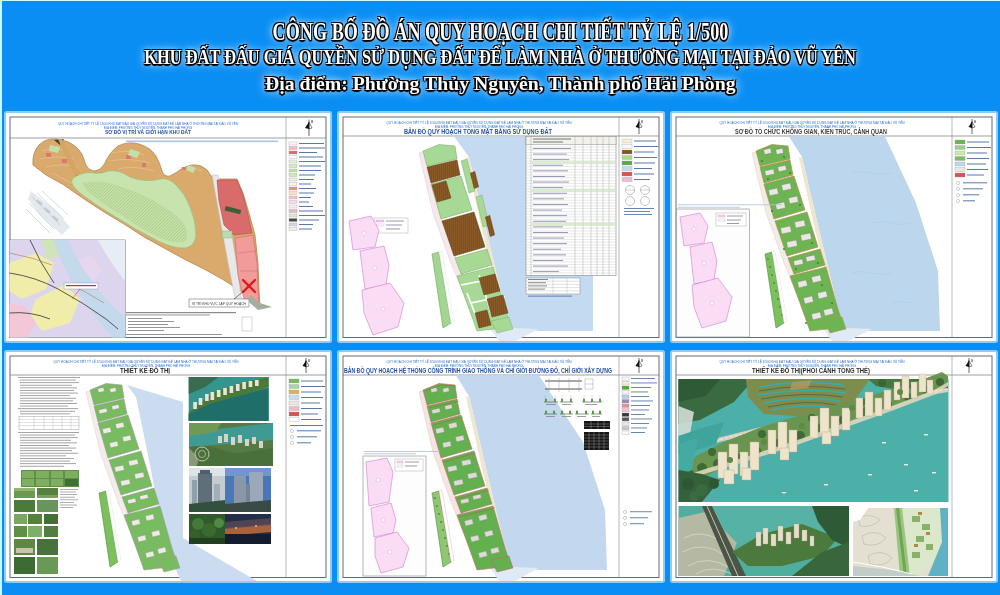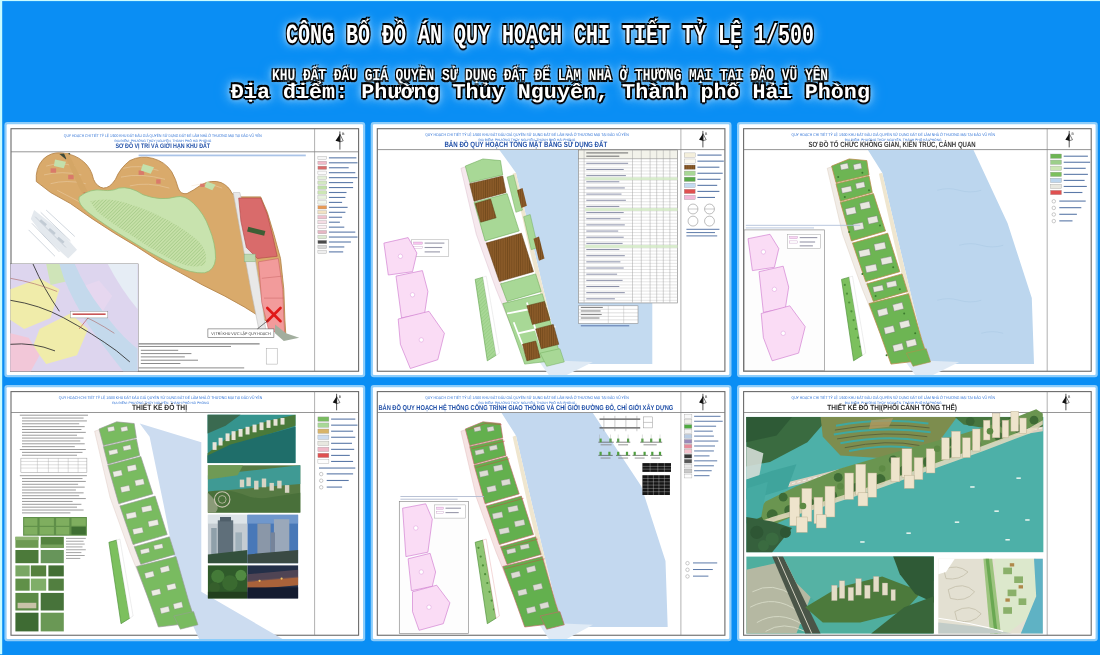--- a/index.html
+++ b/index.html
@@ -1,36 +1,36 @@
 <!DOCTYPE html>
 <html><head>
 <meta charset="utf-8">
 <style>
   html,body{margin:0;padding:0;}
   body{width:1000px;height:595px;background:#0a8ef4;overflow:hidden;
        font-family:"Liberation Sans",sans-serif;position:relative;}
   .edge{position:absolute;left:0;top:0;width:1000px;height:595px;
         border-left:2px solid #c8fbff;border-top:1px solid #c8fbff;box-sizing:border-box;pointer-events:none;}
   .hdr{position:absolute;left:0;width:1000px;text-align:center;color:#fff;
-       font-family:Liberation Mono, monospace;font-weight:bold;
+       font-family:Liberation Serif, serif;font-weight:bold;
        text-shadow:-1.4px -1.4px 0 #000,1.4px -1.4px 0 #000,-1.4px 1.4px 0 #000,
        1.4px 1.4px 0 #000,0 2px 1px #001,0 0 6px rgba(225,245,255,.95),
        0 0 10px rgba(215,240,255,.8),0 0 14px rgba(205,235,255,.6);}
   .panel{position:absolute;width:324px;height:228px;background:#fff;border-radius:1px;box-shadow:0 0 0 2px rgba(185,225,252,0.75);}
   .p2row{height:229px;}
   svg{display:block;}
 </style>
 </head>
 <body>
 
 <div class="edge"></div>
 
 <div class="hdr" style="top:18px;font-size:25px;"><span style="display:inline-block;transform:scaleX(0.727);">CÔNG BỐ ĐỒ ÁN QUY HOẠCH CHI TIẾT TỶ LỆ 1/500</span></div>
 
-<div class="hdr" style="top:45px;font-size:15px;margin-top:16px;"><span style="display:inline-block;transform:scaleX(0.78);">KHU ĐẤT ĐẤU GIÁ QUYỀN SỬ DỤNG ĐẤT ĐỂ LÀM NHÀ Ở THƯƠNG MẠI TẠI ĐẢO VŨ YÊN</span></div>
+<div class="hdr" style="top:45px;font-size:21px;"><span style="display:inline-block;transform:scaleX(0.78);">KHU ĐẤT ĐẤU GIÁ QUYỀN SỬ DỤNG ĐẤT ĐỂ LÀM NHÀ Ở THƯƠNG MẠI TẠI ĐẢO VŨ YÊN</span></div>
 
 <div class="hdr" style="top:73px;font-size:19px;"><span style="display:inline-block;transform:scaleX(1.04);">Địa điểm: Phường Thủy Nguyên, Thành phố Hải Phòng</span></div>
 
 <div class="panel" style="left:6px;top:113px;" id="pn1">
 <svg width="324" height="228" viewBox="0 0 324 228">
 <defs>
   <pattern id="hatch1" width="2.2" height="2.2" patternUnits="userSpaceOnUse" patternTransform="rotate(45)">
     <rect width="2.2" height="2.2" fill="#c6e0a8"></rect>
           <line x1="0" y1="0" x2="0" y2="2.2" stroke="#8ab86c" stroke-width="0.7"></line>
   </pattern>

